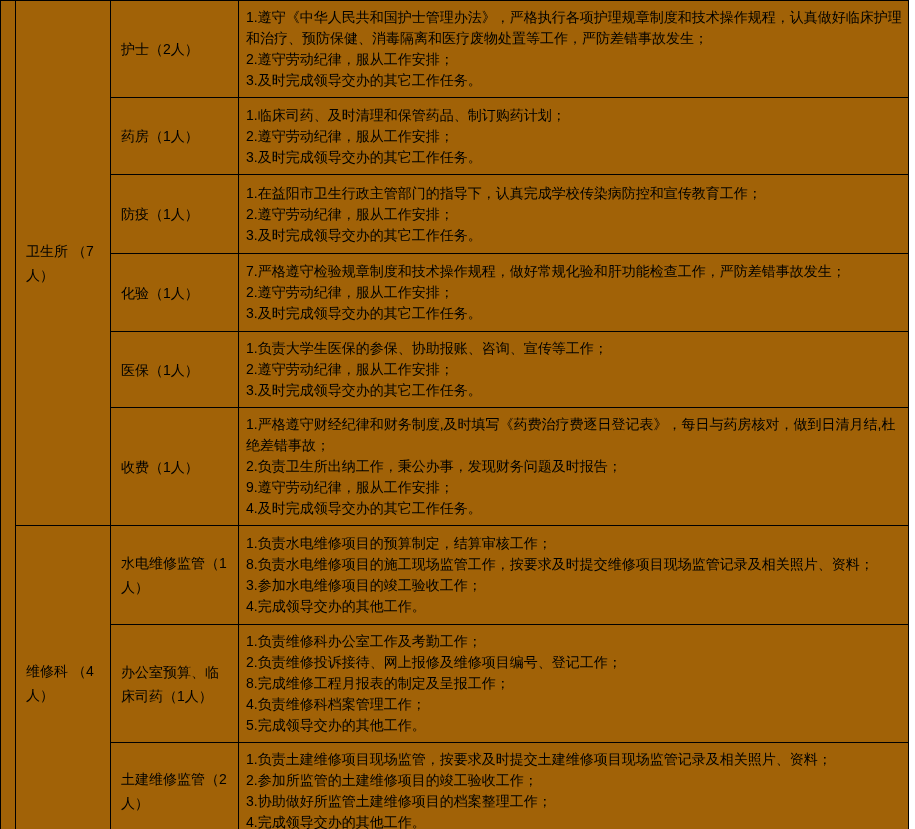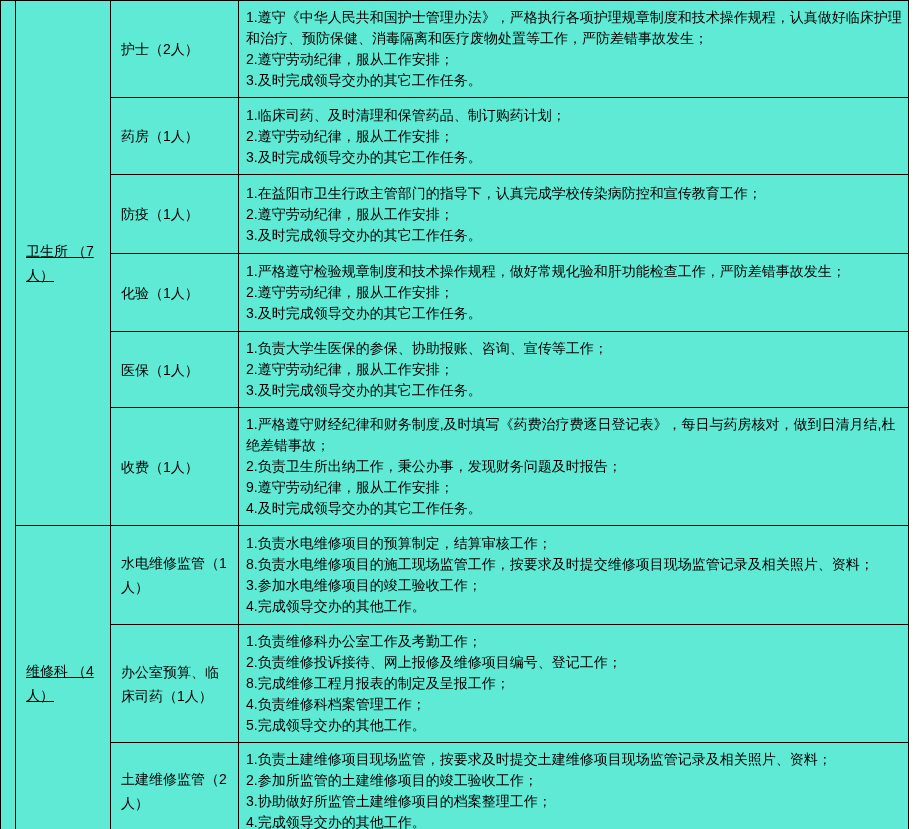--- a/index.html
+++ b/index.html
@@ -19,36 +19,35 @@
   table.duty-table {
     border-collapse: collapse;
     table-layout: fixed;
     width: 908px;
   }
   table.duty-table td {
     border: 1px solid #000000;
     font-size: 14px;
     color: #000000;
     overflow: hidden;
-    background: #5eead4;
+    background: #a16207;
   }
   
   td.no-top { border-top: none; }
   
   td.cut-col {
     border-top: none;
     border-bottom: none;
     border-left: none;
   }
   td.dept-cell {
     vertical-align: middle;
     padding: 4px 8px 4px 10px;
     line-height: 24px;
     word-break: break-all;
-    text-decoration: underline;
   }
   td.pos-cell {
     vertical-align: middle;
     padding: 4px 6px 4px 10px;
     line-height: 24px;
     word-break: break-all;
     margin-top: 43px;
   }
   td.duty-cell {
     vertical-align: middle;
@@ -94,21 +93,21 @@
 3.及时完成领导交办的其它工作任务。</td>
       </tr>
       <tr class="r3">
         <td class="pos-cell">防疫（1人）</td>
         <td class="duty-cell">1.在益阳市卫生行政主管部门的指导下，认真完成学校传染病防控和宣传教育工作；
 2.遵守劳动纪律，服从工作安排；
 3.及时完成领导交办的其它工作任务。</td>
       </tr>
       <tr class="r4">
         <td class="pos-cell">化验（1人）</td>
-        <td class="duty-cell">1.严格遵守检验规章制度和技术操作规程，做好常规化验和肝功能检查工作，严防差错事故发生；
+        <td class="duty-cell">7.严格遵守检验规章制度和技术操作规程，做好常规化验和肝功能检查工作，严防差错事故发生；
 2.遵守劳动纪律，服从工作安排；
 3.及时完成领导交办的其它工作任务。</td>
       </tr>
       <tr class="r5">
         <td class="pos-cell">医保（1人）</td>
         <td class="duty-cell">1.负责大学生医保的参保、协助报账、咨询、宣传等工作；
 2.遵守劳动纪律，服从工作安排；
 3.及时完成领导交办的其它工作任务。</td>
       </tr>
       <tr class="r6">

